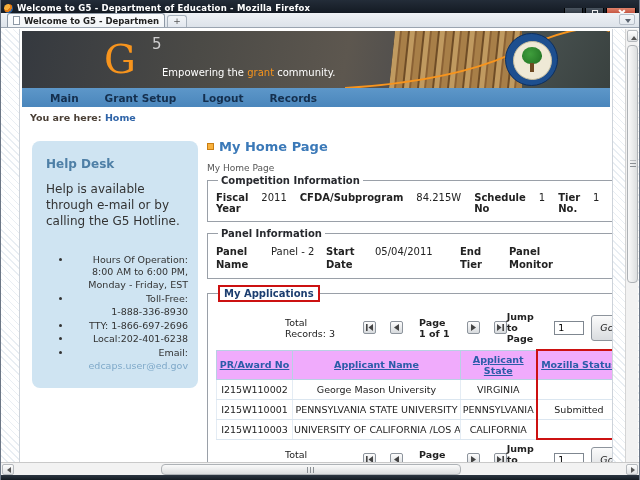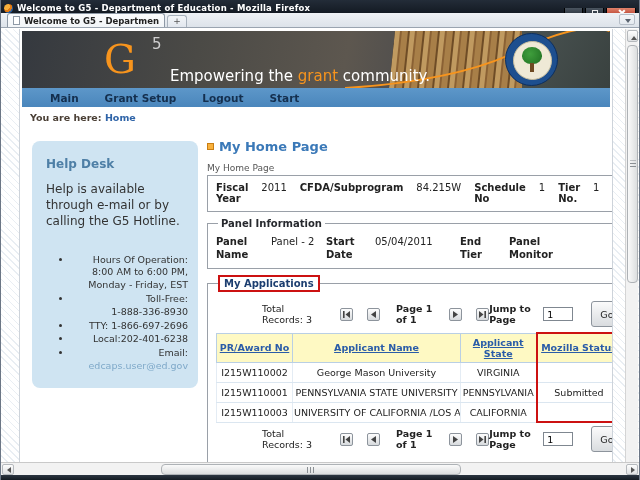--- a/index.html
+++ b/index.html
@@ -37,21 +37,21 @@
   
   .hero { position:relative; margin:2px 2px 0 2px; height:57px; overflow:hidden;
     background:linear-gradient(100deg,#35393f 0%,#4b4a46 30%,#5d574f 55%,#45474c 75%,#3c4347 100%); }
   .hero .shelf { position:absolute; left:63%; top:0; width:23%; height:100%; transform:skewX(-6deg);
     background:repeating-linear-gradient(90deg,#c09a60 0 5px,#8a6134 5px 7px,#a87f48 7px 13px,#6e4c26 13px 15px),
                repeating-linear-gradient(#0000 0 12px,#00000055 12px 14px); }
   .hero .chalk { position:absolute; left:85%; top:0; width:15%; height:100%; background:linear-gradient(120deg,#4a5352,#39413f); }
   .hero .curve { position:absolute; right:0; top:0; height:100%; width:45%; }
   .logo-g { position:absolute; left:82px; top:2px; font-family:"DejaVu Serif", serif; font-size:40px; font-weight:300; color:#f7941d; line-height:52px; }
   .logo-5 { position:absolute; left:130px; top:4px; font-size:15px; color:#cfcfcf; }
-  .tagline { position:absolute; left:148px; top:36px; font-size:15px; color:#fff; }
+  .tagline { position:absolute; left:140px; top:36px; font-size:10px; color:#fff; }
   .tagline .hl { color:#f7941d; }
   .seal { position:absolute; right:52px; top:2px; width:53px; height:53px; border-radius:50%; background:#1d4f8f; border:1px solid #0d2f5f; }
   .seal::before { content:""; position:absolute; left:7px; top:7px; width:37px; height:37px; border-radius:50%; background:#efe9d6; border:1px solid #c8bf9f; }
   .seal .tree { position:absolute; left:16px; top:13px; width:20px; height:17px; border-radius:50% 50% 45% 45%; background:radial-gradient(circle at 40% 40%, #3f9e3c, #1f6e22); }
   .seal .trunk { position:absolute; left:24px; top:29px; width:4px; height:9px; background:#6e4a22; }
 
   
   .navbar { margin:0 2px; height:19px; background:linear-gradient(#5d97c9,#4a86bc); display:flex; align-items:center; gap:26px; padding-left:28px; }
   .nav-item { font-size:10.5px; font-weight:bold; color:#142f4e; cursor:pointer; }
 
@@ -79,34 +79,34 @@
   legend.red-box { color:#1c3e70; border:2px solid #cc1111; padding:1px 4px; }
 
   .fieldrow { display:flex; align-items:flex-start; font-size:10px; color:#222; }
   .fieldrow .lb { font-weight:bold; }
   .comp .lb, .comp .vl { margin-right:13px; }
   .panelgrid { display:grid; grid-template-columns:46px 46px 40px 76px 40px 76px 50px 58px; column-gap:9px; font-size:10px; color:#222; line-height:1.3; }
   .panelgrid .lb { font-weight:bold; }
 
   
   .pager { display:flex; align-items:center; font-size:9.5px; color:#222; padding:3px 0 5px 0; }
-  .pager .records { margin-left:46px; }
+  .pager .records { margin-left:69px; }
   .pager .records b { font-weight:normal; }
   .pgbtn { width:13px; height:13px; border:1px solid #8d949c; border-radius:2px; background:linear-gradient(#fdfdfd,#d7dadd); display:inline-flex; align-items:center; justify-content:center; flex:none; }
   .pgbtn svg { display:block; }
   .pager .b1 { margin-left:28px; } .pager .b2 { margin-left:14px; }
   .pager .pagelabel { margin-left:16px; font-weight:bold; }
   .pager .b3 { margin-left:16px; } .pager .b4 { margin-left:14px; }
   .pager .jump { font-weight:bold; }
   .pager input { width:30px; height:14px; border:1px solid #7f8790; font-size:9.5px; padding:0 3px; margin-left:10px; font-family:inherit; }
-  .gobtn { margin-left:18px; height:26px; padding:0 8px; font-size:9.5px; border:1px solid #8d949c; border-radius:3px; background:linear-gradient(#fbfbfb,#d9dcdf); color:#222; font-family:inherit; }
+  .gobtn { margin-left:7px; height:26px; padding:0 8px; font-size:9.5px; border:1px solid #8d949c; border-radius:3px; background:linear-gradient(#fbfbfb,#d9dcdf); color:#222; font-family:inherit;font-style:italic; }
 
   
   table.apps { width:100%; border-collapse:collapse; table-layout:fixed; font-size:9.5px; color:#222; }
-  table.apps th { background:#fef9c3; border:1px solid #b9cfe4; padding:3px 1px; }
+  table.apps th { background:#f0abfc; border:1px solid #b9cfe4; padding:3px 1px; }
   table.apps th a { color:#2a5ca8; font-weight:bold; text-decoration:underline; }
   table.apps td { text-align:center; padding:4px 1px; border-bottom:1px solid #dbe6f0; border-left:1px solid #e4ecf4; border-right:1px solid #e4ecf4; white-space:nowrap; overflow:hidden; }
   table.apps .col-status { border-left:2px solid #cc1111 !important; border-right:2px solid #cc1111 !important; }
   table.apps thead .col-status { border-top:2px solid #cc1111 !important; }
   table.apps tbody tr:last-child .col-status { border-bottom:2px solid #cc1111 !important; }
 
   
   .vscroll { position:absolute; top:29px; right:1px; width:13px; height:433px; background:#f2f2f2; border-left:1px solid #d4d4d4; }
   .varrow { position:absolute; left:1px; width:11px; height:12px; background:linear-gradient(#fdfdfd,#dfe1e3); border:1px solid #b5b9bd; border-radius:2px; }
   .varrow.up { top:1px; } .varrow.up::after { content:""; position:absolute; left:2.5px; top:4px; border:3px solid transparent; border-bottom:4px solid #555; transform:translateY(-2px); }
@@ -167,21 +167,21 @@
         <div class="seal">
           <span class="tree"></span>
           <span class="trunk"></span>
         </div>
       </div>
 
       <div class="navbar">
         <span class="nav-item">Main</span>
         <span class="nav-item">Grant Setup</span>
         <span class="nav-item">Logout</span>
-        <span class="nav-item">Start</span>
+        <span class="nav-item">Records</span>
       </div>
 
       <div class="crumbrow">
         <span>You are here: </span><a href="#">Home</a>
       </div>
 
       <div class="content">
 
         <div class="sidebar">
           <h2>Help Desk</h2>
@@ -196,20 +196,21 @@
         </div>
 
         <div class="main">
           <div class="page-title">
             <span class="sq"></span>
             <span class="txt">My Home Page</span>
           </div>
           <div class="page-path">My Home Page</div>
 
           <fieldset>
+            <legend>Competition Information</legend>
             <div class="fieldrow comp">
               <span class="lb">Fiscal Year</span>
               <span class="vl">2011</span>
               <span class="lb">CFDA/Subprogram</span>
               <span class="vl">84.215W</span>
               <span class="lb">Schedule No</span>
               <span class="vl">1</span>
               <span class="lb">Tier No.</span>
               <span class="vl">1</span>
             </div>

